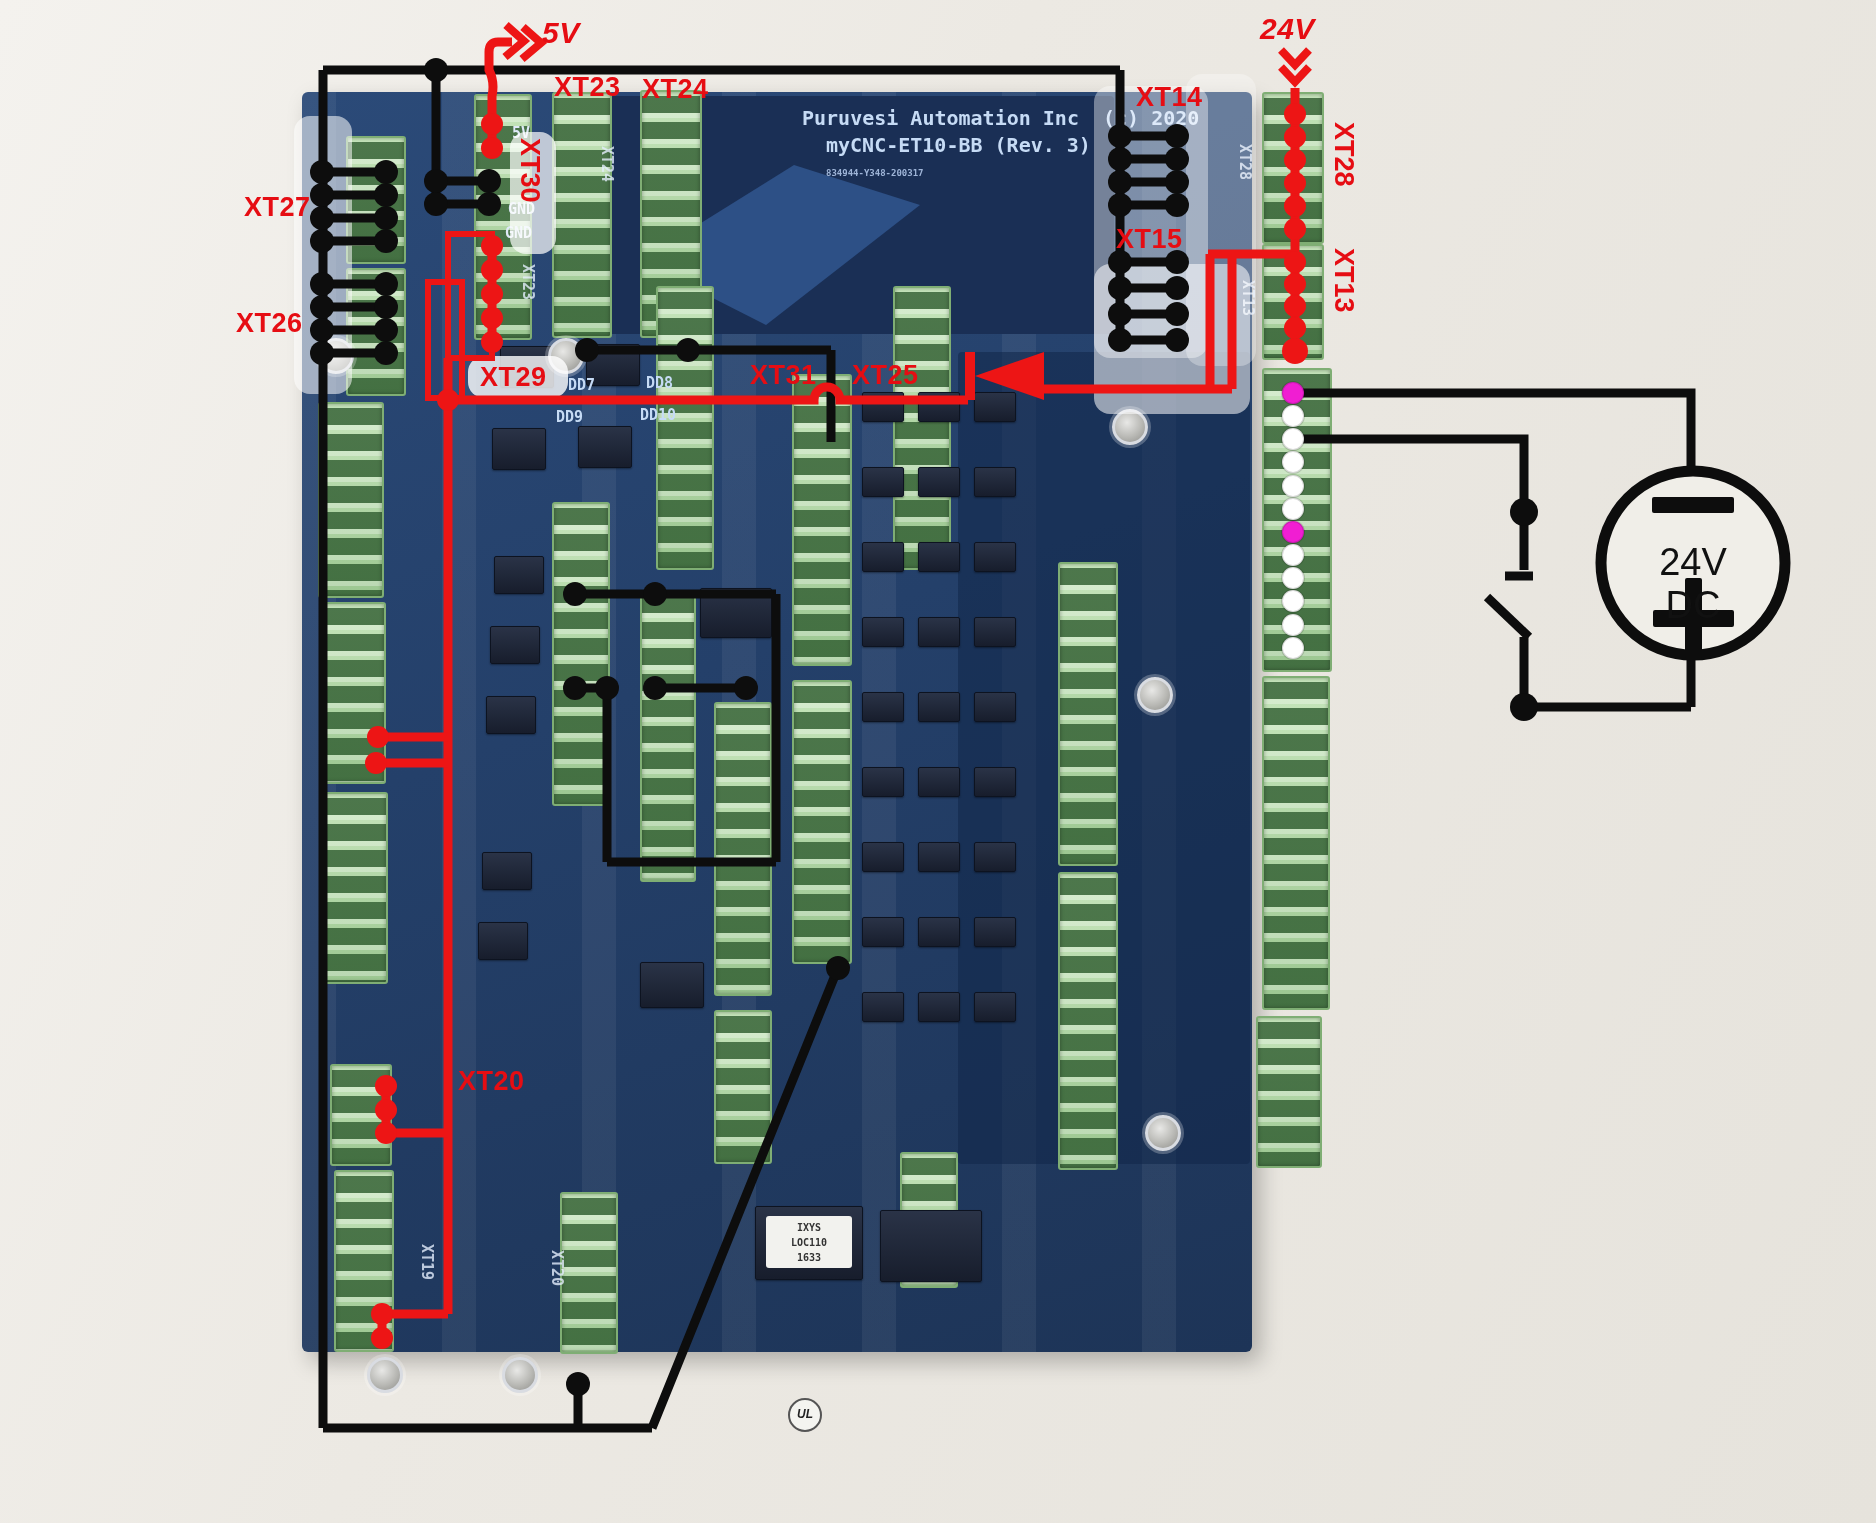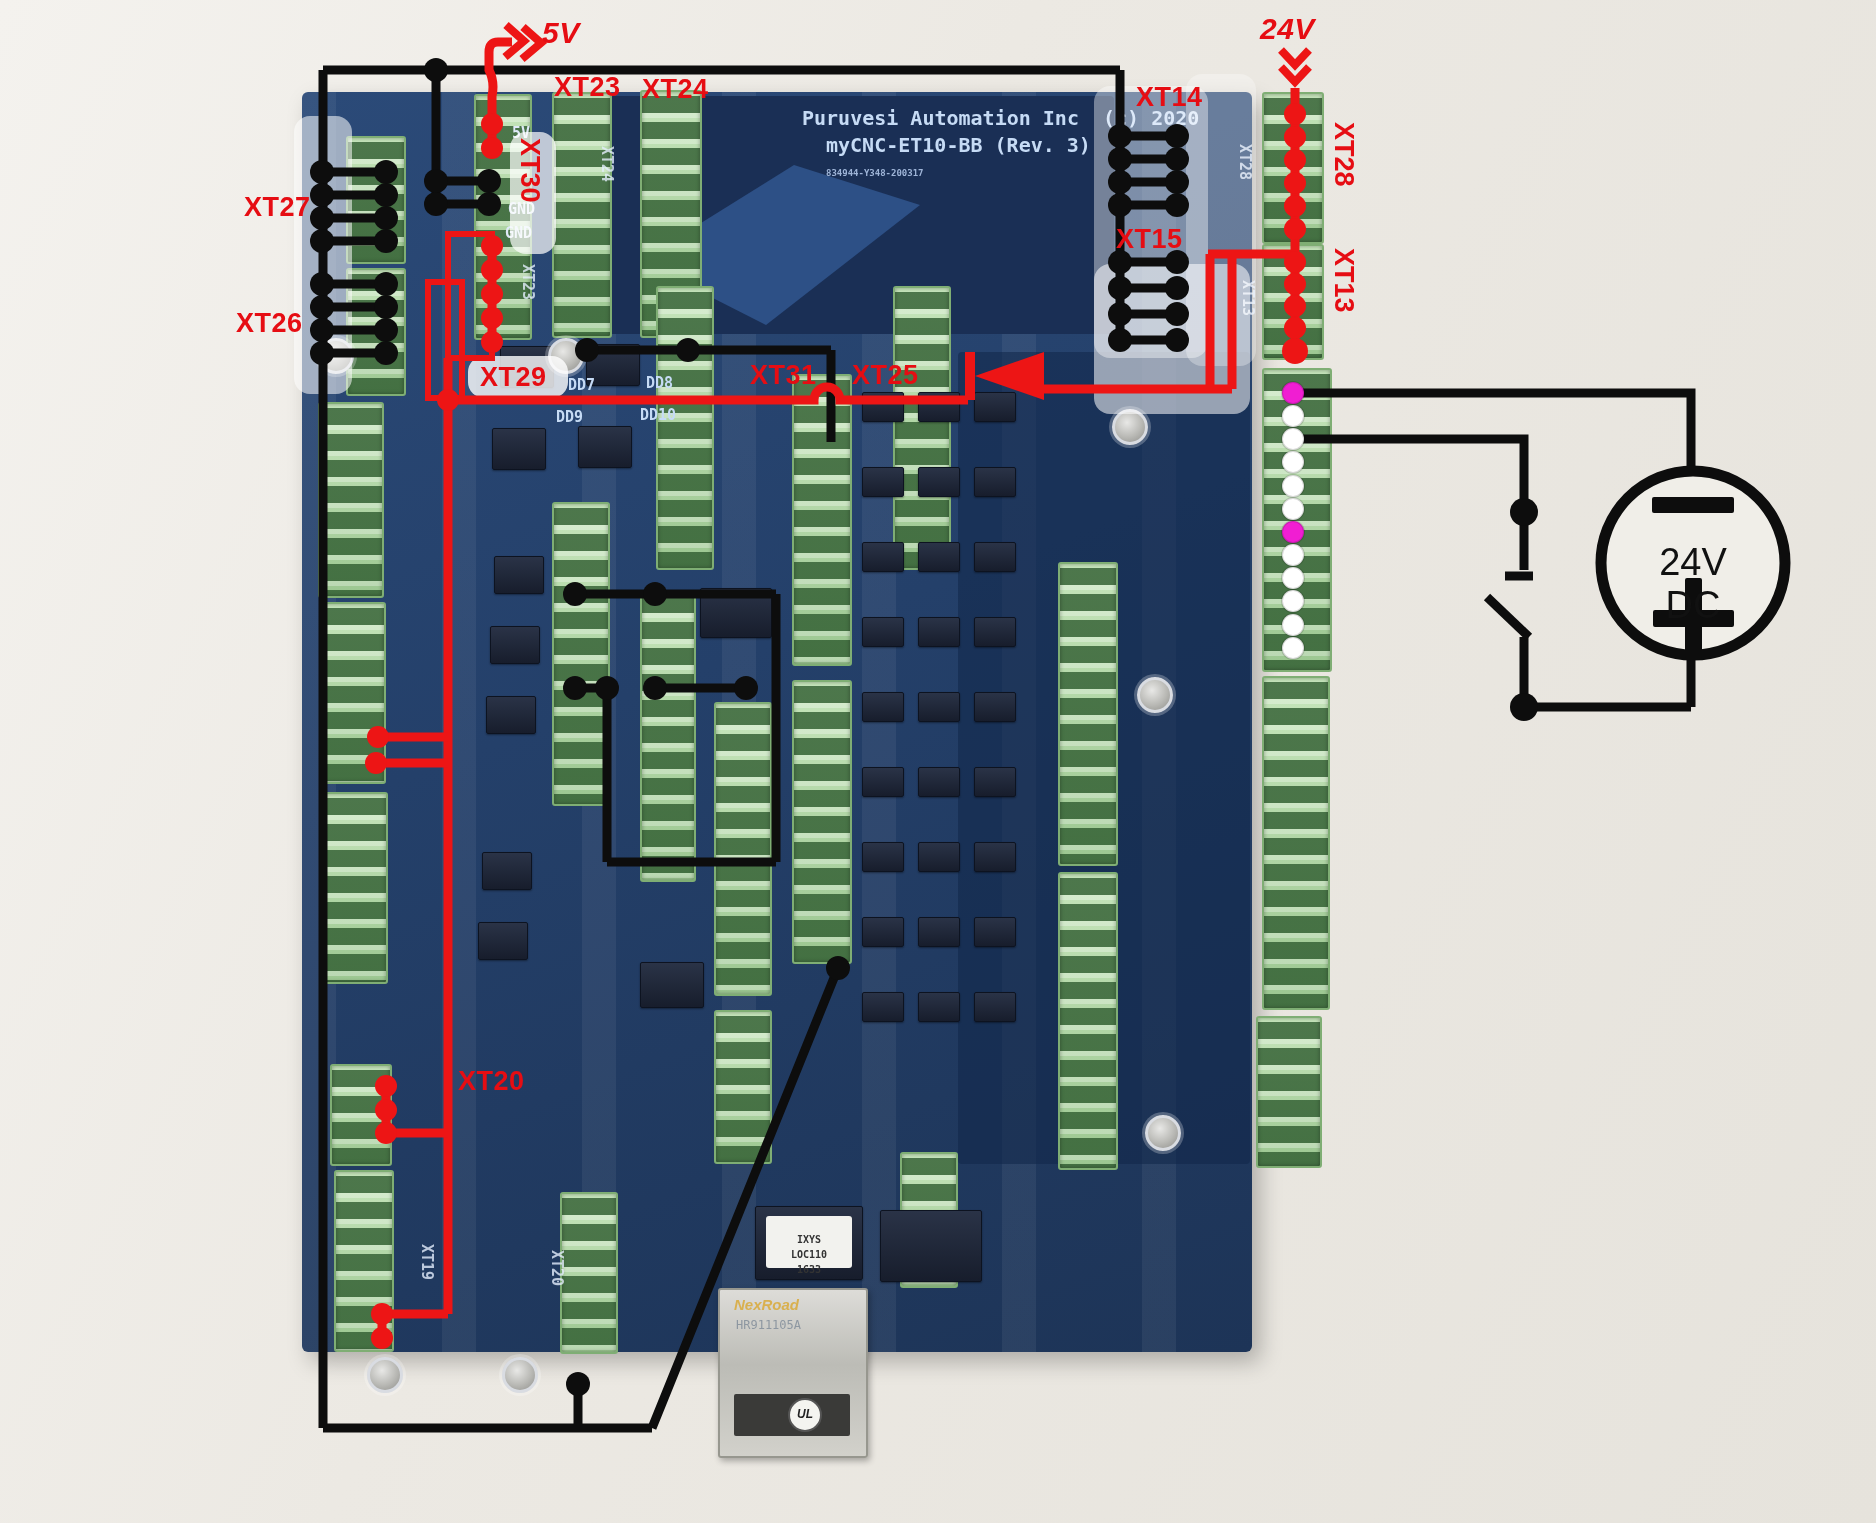--- a/index.html
+++ b/index.html
@@ -36,21 +36,21 @@
             background:rgba(16,16,16,.86);display:flex;flex-direction:column;justify-content:center;
             box-shadow:0 0 0 6px rgba(255,255,255,.25);}
   .io-row{height:24px;line-height:24px;text-align:right;padding-right:10px;color:#fff;
           font-size:22px;font-weight:bold;font-family:"Liberation Sans",sans-serif;}
   
   .eth{position:absolute;left:718px;top:1288px;width:146px;height:166px;border:2px solid #97978f;border-radius:3px;
        background:linear-gradient(180deg,#dddcd8,#bcbcb6 45%,#d2d1cb);box-shadow:2px 3px 6px rgba(0,0,0,.3);}
   .eth-slot{position:absolute;left:14px;top:104px;width:116px;height:42px;background:#3a3a38;border-radius:2px;}
   .opto{position:absolute;left:766px;top:1216px;width:86px;height:52px;background:#f2f2ee;border-radius:3px;
         color:#333;font-family:"DejaVu Sans Mono",monospace;font-size:10px;font-weight:bold;
-        text-align:center;line-height:15px;padding-top:16px;box-sizing:border-box;}
+        text-align:center;line-height:15px;padding-top:4px;box-sizing:border-box;}
   .ul-mark{position:absolute;left:788px;top:1398px;width:30px;height:30px;border-radius:50%;background:#f4f4f0;
            border:2px solid #555;color:#222;font-size:12px;font-weight:bold;text-align:center;line-height:28px;
            font-style:italic;}
   .psrc-label{position:absolute;left:1628px;top:541px;width:130px;text-align:center;color:#111;
               font-size:38px;font-weight:normal;font-family:"Liberation Sans",sans-serif;}
 </style>
 </head>
 <body>
 
 <div class="stage">
@@ -146,25 +146,20 @@
   <div class="silk" style="left:512px;top:124px;font-size:15px;color:#dfe9f8;">5V</div>
   <div class="silk" style="left:508px;top:200px;font-size:15px;color:#dfe9f8;">GND</div>
   <div class="silk" style="left:505px;top:224px;font-size:15px;color:#dfe9f8;">GND</div>
   <div class="vsilk" style="left:519px;top:264px;font-size:15px;">XT23</div>
   <div class="vsilk" style="left:598px;top:146px;font-size:15px;">XT24</div>
   <div class="vsilk" style="left:418px;top:1244px;font-size:15px;">XT19</div>
   <div class="vsilk" style="left:548px;top:1250px;font-size:15px;">XT20</div>
   <div class="vsilk" style="left:1236px;top:144px;font-size:15px;">XT28</div>
   <div class="vsilk" style="left:1239px;top:280px;font-size:15px;">XT13</div>
 
-  <div class="eth">
-    <div style="position:absolute;left:14px;top:6px;color:#d9b04f;font-style:italic;font-weight:bold;font-size:15px;">NexRoad</div>
-    <div style="position:absolute;left:16px;top:28px;color:#8d97a1;font-size:12px;font-family:'DejaVu Sans Mono',monospace;">HR911105A</div>
-    <div class="eth-slot"></div>
-  </div>
   <div class="opto">
     <span>IXYS</span><br>
     <span>LOC110</span><br>
     <span>1633</span>
   </div>
   <div class="ul-mark">UL</div>
 
   <div class="pill" style="left:294px;top:116px;width:58px;height:278px;opacity:.55;"></div>
   <div class="pill" style="left:510px;top:132px;width:46px;height:122px;opacity:.7;"></div>
   <div class="pill" style="left:1094px;top:86px;width:114px;height:272px;opacity:.4;"></div>

